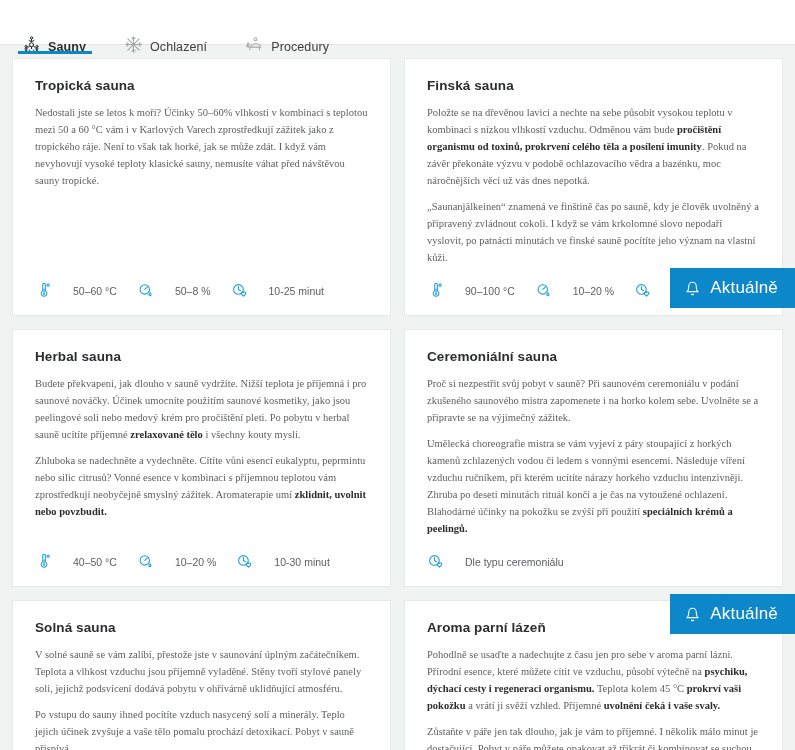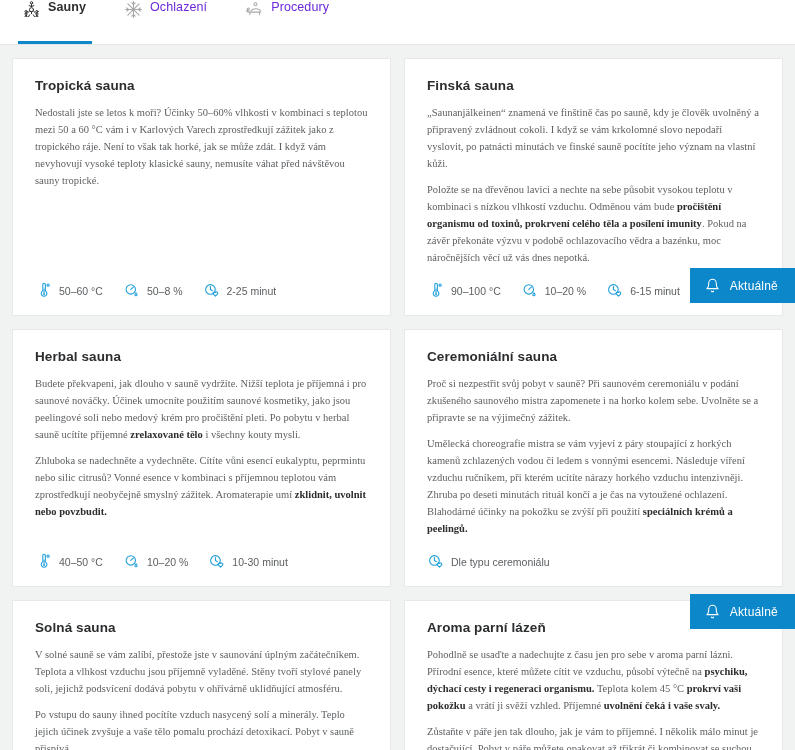--- a/index.html
+++ b/index.html
@@ -21,31 +21,31 @@
     height: 45px;
     background: #ffffff;
     display: flex;
     align-items: flex-start;
     padding: 0 0 0 18px;
     border-bottom: 1px solid #e4e5e6;
     position: relative;
   }
   .tab {
     display: flex;
-    align-items: flex-start;
+    align-items: flex-end;
     gap: 7px;
-    height: 44px;
+    height: 54px;
     padding: 0 16px 0 4px;
     margin-right: 18px;
     cursor: pointer;
     position: relative;
   }
   .tab .tab-label {
     font-size: 12.5px;
-    color: #6d28d9;
+    color: #404040;
     letter-spacing: .1px;
     white-space: nowrap;
   }
   .tab.active .tab-label {
     color: #2b2d2f;
     font-weight: 600;
   }
   .tab .tab-ico { width: 19px; height: 19px; display: block; flex: 0 0 19px; }
   .tab .tab-ico svg { display: block; width: 19px; height: 19px; }
   .tab.active::after {
@@ -94,40 +94,40 @@
   .meta {
     display: flex;
     align-items: center;
     gap: 20px;
     margin-top: 16px;
     flex-wrap: wrap;
   }
   .meta-item {
     display: flex;
     align-items: center;
-    gap: 7px;
+    gap: 21px;
   }
   .meta-ico { width: 17px; height: 17px; flex: 0 0 17px; }
   .meta-ico svg { display: block; width: 17px; height: 17px; }
   .meta-text {
     font-size: 10.5px;
     color: #5d6063;
     white-space: nowrap;
   }
 
   
   .aktualne {
     position: absolute;
     display: flex;
     align-items: center;
     gap: 10px;
     background: #0c87ca;
     color: #ffffff;
     padding: 10px 17px 10px 15px;
-    font-size: 12px;
+    font-size: 17px;
     cursor: pointer;
     z-index: 20;
     border: none;
     font-family: "Liberation Sans", sans-serif;
   }
   .aktualne svg { display: block; width: 15px; height: 15px; }
   .aktualne .ak-label { white-space: nowrap; letter-spacing: .2px; }
   #aktualne-1 { right: 0px; top: 268px; }
   #aktualne-2 { right: 0px; top: 594px; }
 
@@ -209,29 +209,29 @@
             <span class="meta-text">50–8 %</span>
           </div>
           <div class="meta-item">
             <span class="meta-ico">
               <svg viewBox="0 0 24 24" fill="none" stroke="#1b9dd9" stroke-width="1.5" stroke-linecap="round" stroke-linejoin="round">
                 <circle cx="10.5" cy="10.5" r="6.8"></circle>
                 <path d="M10.5 6.3v4.4l2.8 1.6"></path>
                 <path d="M17.6 14.6c.9-.9 2.3-.8 3 .2.6.9.4 2-.4 2.8l-2.6 2.5-2.6-2.5c-.8-.8-1-1.9-.4-2.8.7-1 2.1-1.1 3-.2z"></path>
               </svg>
             </span>
-            <span class="meta-text">2-25 minut</span>
+            <span class="meta-text">10-25 minut</span>
           </div>
         </div>
       </div>
       <div class="card">
         <div class="card-title">Finská sauna</div>
         <div class="card-body">
+          <p class="para"><span>Položte se na dřevěnou lavici a nechte na sebe působit vysokou teplotu v kombinaci s nízkou vlhkostí vzduchu. Odměnou vám bude </span><b>pročištění organismu od toxinů, prokrvení celého těla a posílení imunity</b><span>. Pokud na závěr překonáte výzvu v podobě ochlazovacího vědra a bazénku, moc náročnějších věcí už vás dnes nepotká.</span></p>
           <p class="para"><span>„Saunanjälkeinen“ znamená ve finštině čas po sauně, kdy je člověk uvolněný a připravený zvládnout cokoli. I když se vám krkolomné slovo nepodaří vyslovit, po patnácti minutách ve finské sauně pocítíte jeho význam na vlastní kůži.</span></p>
-          <p class="para"><span>Položte se na dřevěnou lavici a nechte na sebe působit vysokou teplotu v kombinaci s nízkou vlhkostí vzduchu. Odměnou vám bude </span><b>pročištění organismu od toxinů, prokrvení celého těla a posílení imunity</b><span>. Pokud na závěr překonáte výzvu v podobě ochlazovacího vědra a bazénku, moc náročnějších věcí už vás dnes nepotká.</span></p>
         </div>
         <div class="meta">
           <div class="meta-item">
             <span class="meta-ico">
               <svg viewBox="0 0 24 24" fill="none" stroke="#1b9dd9" stroke-width="1.5" stroke-linecap="round" stroke-linejoin="round">
                 <path d="M11 3.5a1.8 1.8 0 0 1 3.6 0v9a4 4 0 1 1-3.6 0z"></path>
                 <circle cx="12.8" cy="17" r="1.3" fill="#1b9dd9" stroke="none"></circle>
                 <path d="M12.8 16v-6"></path>
                 <circle cx="18.5" cy="4.5" r="1.6"></circle>
               </svg>

